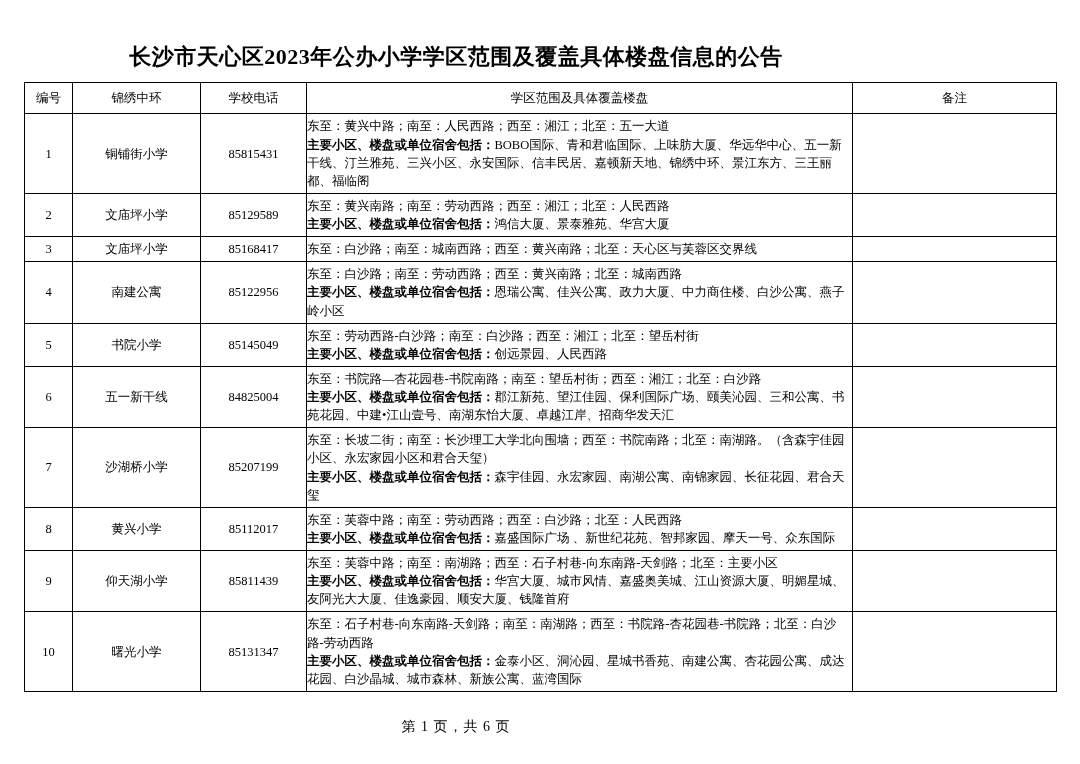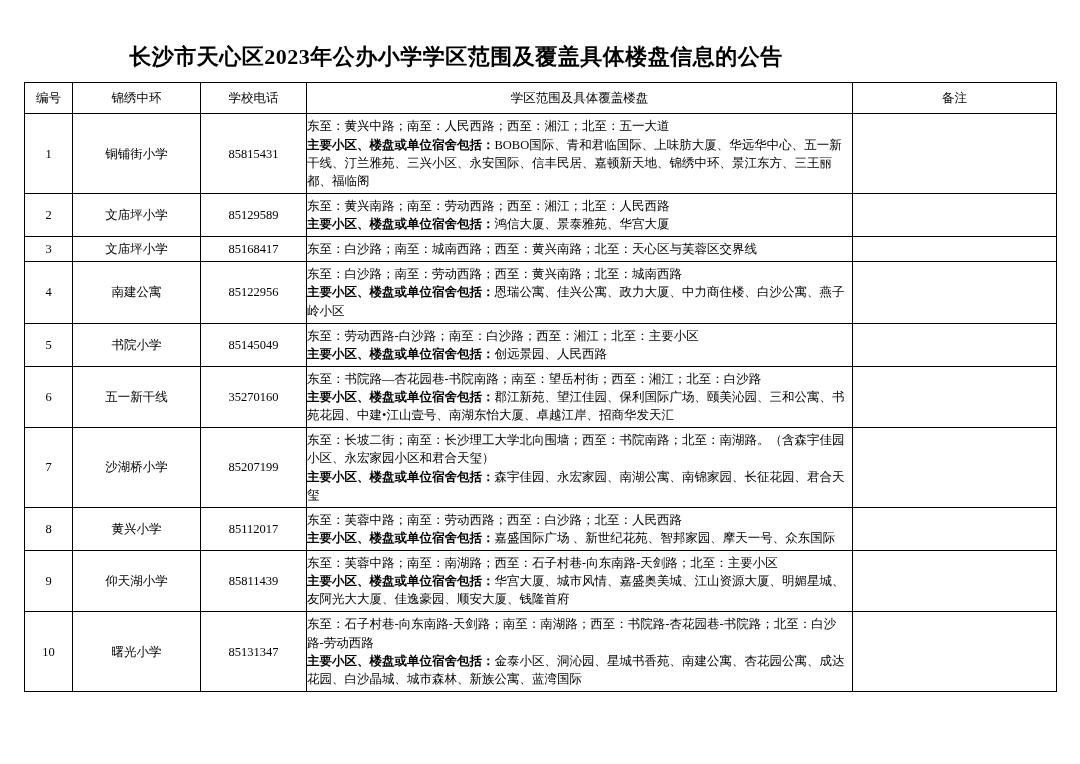--- a/index.html
+++ b/index.html
@@ -140,29 +140,29 @@
             <span class="scope-line">东至：白沙路；南至：劳动西路；西至：黄兴南路；北至：城南西路</span>
             <span class="scope-line"><span class="scope-label">主要小区、楼盘或单位宿舍包括：</span><span>恩瑞公寓、佳兴公寓、政力大厦、中力商住楼、白沙公寓、燕子岭小区</span></span>
           </td>
           <td class="c-note"></td>
         </tr>
         <tr>
           <td class="c-no">5</td>
           <td class="c-name">书院小学</td>
           <td class="c-phone">85145049</td>
           <td class="c-scope">
-            <span class="scope-line">东至：劳动西路-白沙路；南至：白沙路；西至：湘江；北至：主要小区</span>
+            <span class="scope-line">东至：劳动西路-白沙路；南至：白沙路；西至：湘江；北至：望岳村街</span>
             <span class="scope-line"><span class="scope-label">主要小区、楼盘或单位宿舍包括：</span><span>创远景园、人民西路</span></span>
           </td>
           <td class="c-note"></td>
         </tr>
         <tr>
           <td class="c-no">6</td>
           <td class="c-name">五一新干线</td>
-          <td class="c-phone">35270160</td>
+          <td class="c-phone">84825004</td>
           <td class="c-scope">
             <span class="scope-line">东至：书院路—杏花园巷-书院南路；南至：望岳村街；西至：湘江；北至：白沙路</span>
             <span class="scope-line"><span class="scope-label">主要小区、楼盘或单位宿舍包括：</span><span>郡江新苑、望江佳园、保利国际广场、颐美沁园、三和公寓、书苑花园、中建•江山壹号、南湖东怡大厦、卓越江岸、招商华发天汇</span></span>
           </td>
           <td class="c-note"></td>
         </tr>
         <tr>
           <td class="c-no">7</td>
           <td class="c-name">沙湖桥小学</td>
           <td class="c-phone">85207199</td>
@@ -198,14 +198,15 @@
           <td class="c-phone">85131347</td>
           <td class="c-scope">
             <span class="scope-line">东至：石子村巷-向东南路-天剑路；南至：南湖路；西至：书院路-杏花园巷-书院路；北至：白沙路-劳动西路</span>
             <span class="scope-line"><span class="scope-label">主要小区、楼盘或单位宿舍包括：</span><span>金泰小区、洞沁园、星城书香苑、南建公寓、杏花园公寓、成达花园、白沙晶城、城市森林、新族公寓、蓝湾国际</span></span>
           </td>
           <td class="c-note"></td>
         </tr>
       </tbody>
   </table>
 
+  <div class="footer">第 1 页，共 6 页</div>
 
 </div>
 
 </body></html>

